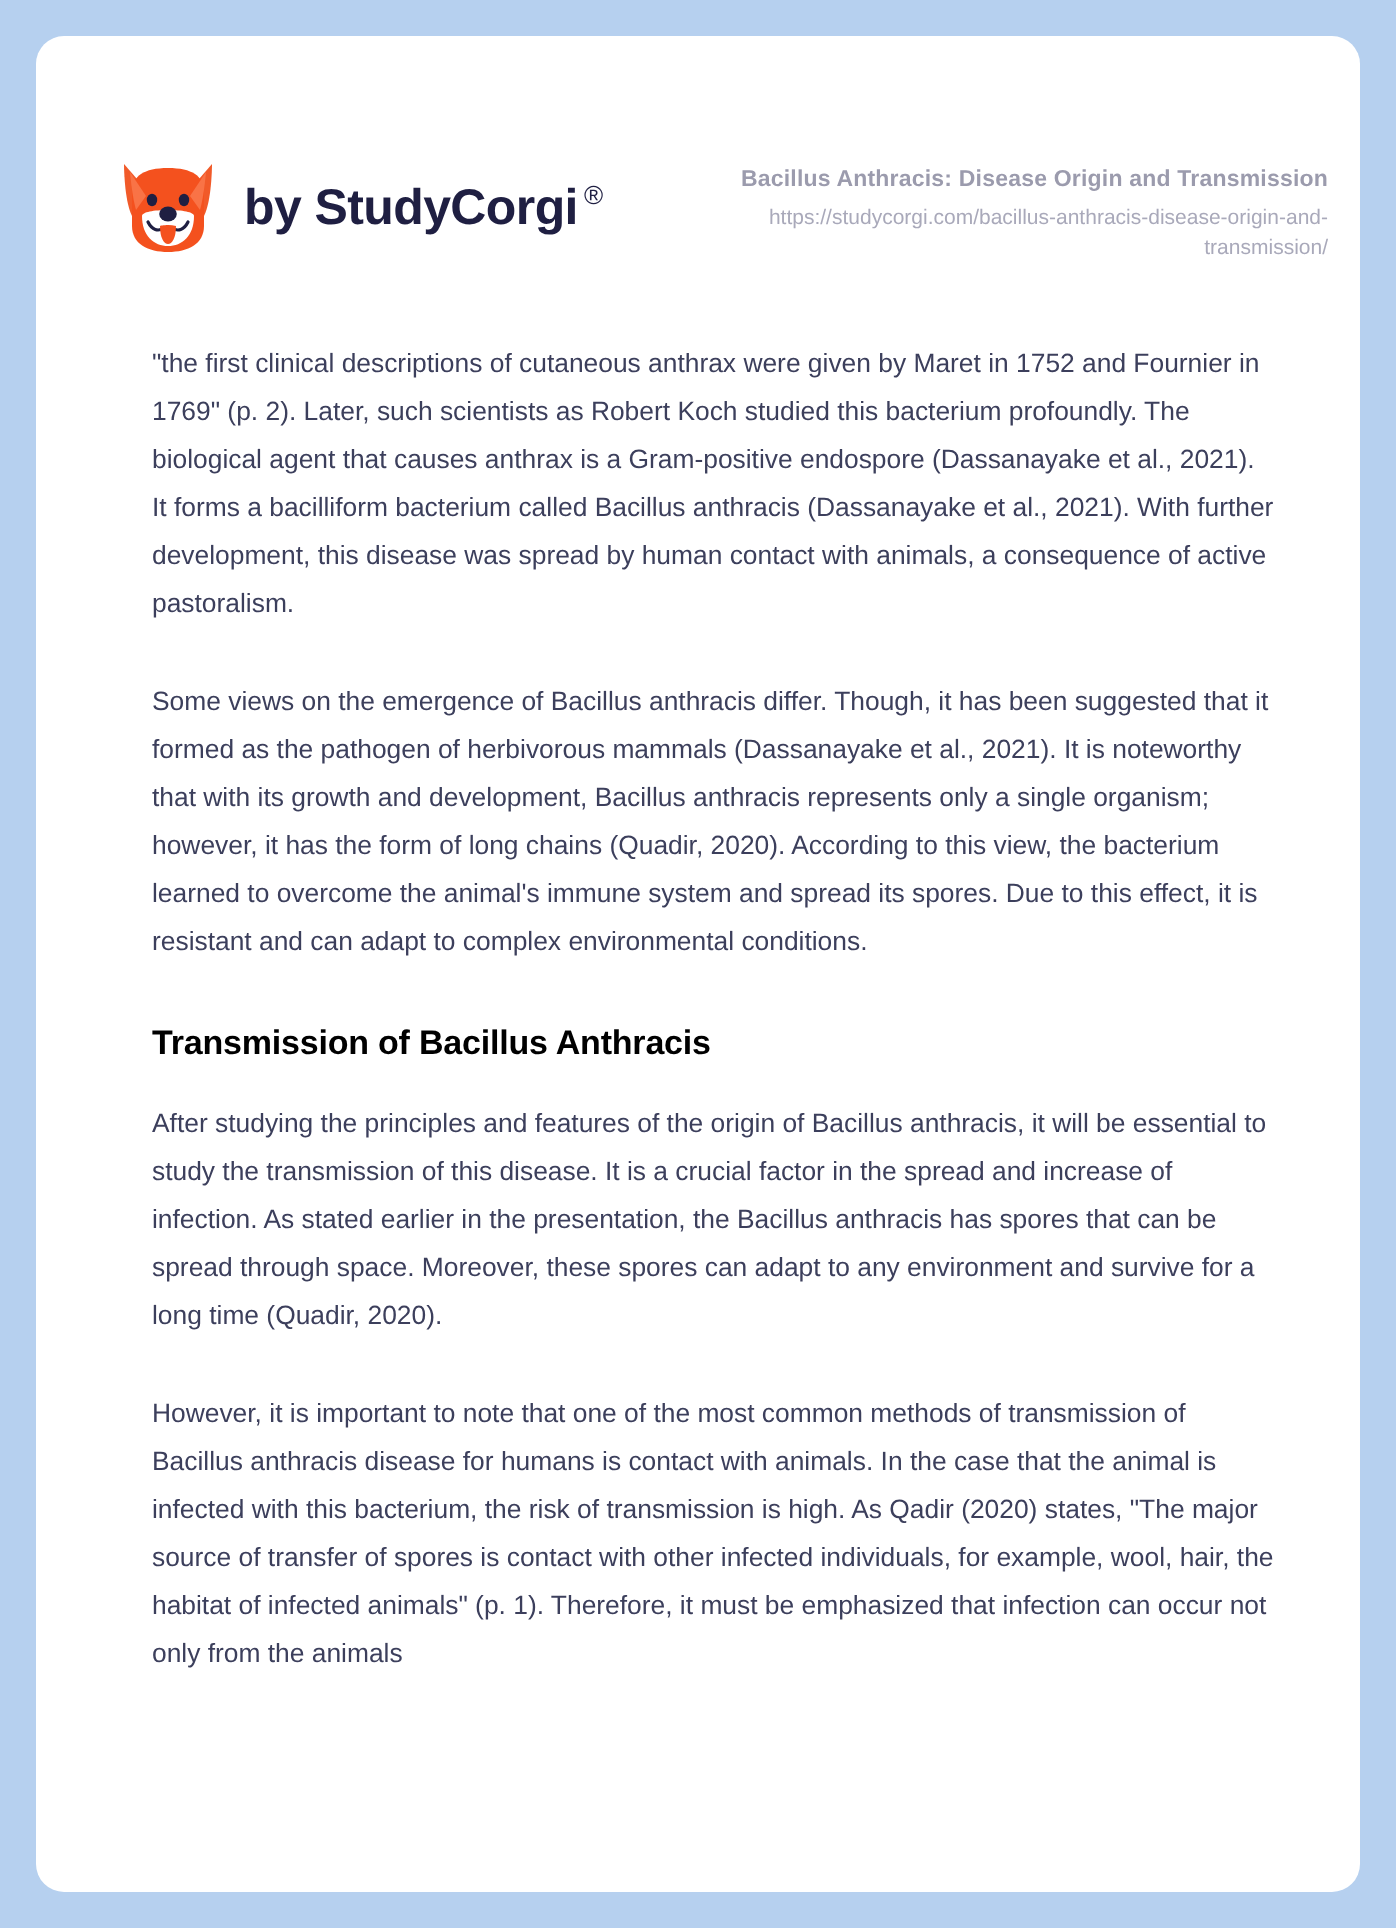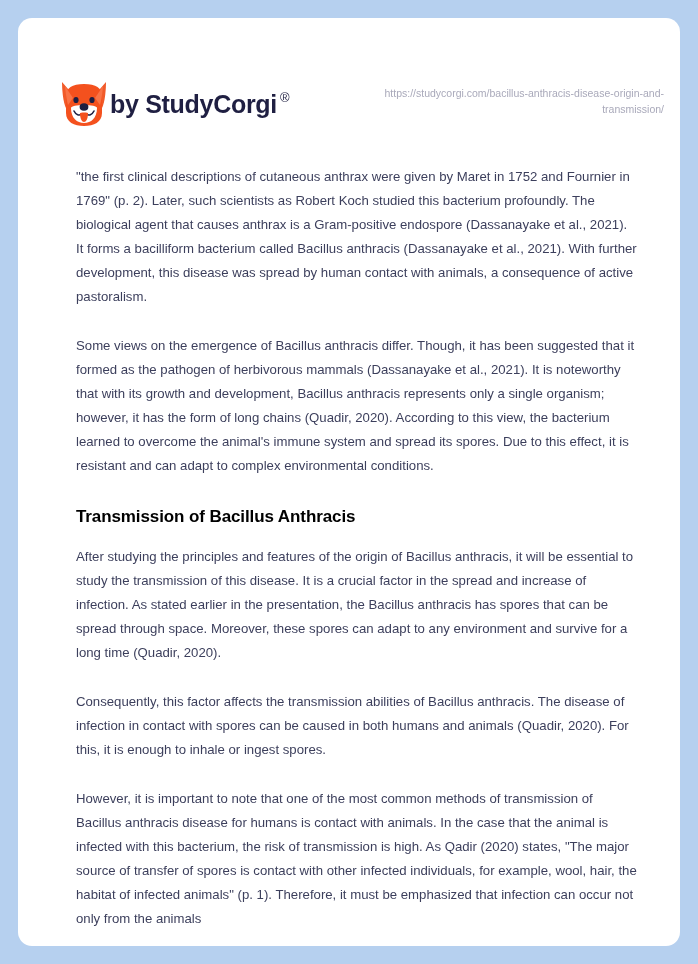--- a/index.html
+++ b/index.html
@@ -27,20 +27,21 @@
   
   .doc-header {
     display: flex;
     align-items: flex-start;
     justify-content: space-between;
     padding: 60px 16px 0 40px;
   }
   .brand {
     display: flex;
     align-items: center;
+    gap: 12px;
     flex: 0 0 auto;
     padding-top: 2px;
   }
   .brand-logo { width: 52px; height: 48px; display: block; }
   .brand-text {
     font-size: 25px;
     font-weight: bold;
     color: #1f1f42;
     letter-spacing: -0.3px;
     white-space: nowrap;
@@ -133,27 +134,27 @@
           <path d="M22 33 C22 33 26 32 30 33 C30 39 28 42 26 42 C24 42 22 39 22 33 Z" fill="#f4511e"></path>
         </svg>
       </span>
       <span class="brand-text">
         <span>by StudyCorgi</span>
         <span class="brand-reg">®</span>
       </span>
     </div>
 
     <div class="header-meta">
+      <div class="header-title">Bacillus Anthracis: Disease Origin and Transmission</div>
       <div class="header-url">https://studycorgi.com/bacillus-anthracis-disease-origin-and-transmission/</div>
     </div>
 
   </div>
 
   <div class="doc-body">
       <p class="para">"the first clinical descriptions of cutaneous anthrax were given by Maret in 1752 and Fournier in 1769" (p. 2). Later, such scientists as Robert Koch studied this bacterium profoundly. The biological agent that causes anthrax is a Gram-positive endospore (Dassanayake et al., 2021). It forms a bacilliform bacterium called Bacillus anthracis (Dassanayake et al., 2021). With further development, this disease was spread by human contact with animals, a consequence of active pastoralism.</p>
       <p class="para">Some views on the emergence of Bacillus anthracis differ. Though, it has been suggested that it formed as the pathogen of herbivorous mammals (Dassanayake et al., 2021). It is noteworthy that with its growth and development, Bacillus anthracis represents only a single organism; however, it has the form of long chains (Quadir, 2020). According to this view, the bacterium learned to overcome the animal's immune system and spread its spores. Due to this effect, it is resistant and can adapt to complex environmental conditions.</p>
       <h2 class="section-heading">Transmission of Bacillus Anthracis</h2>
       <p class="para">After studying the principles and features of the origin of Bacillus anthracis, it will be essential to study the transmission of this disease. It is a crucial factor in the spread and increase of infection. As stated earlier in the presentation, the Bacillus anthracis has spores that can be spread through space. Moreover, these spores can adapt to any environment and survive for a long time (Quadir, 2020).</p>
-      <p class="para">Consequently, this factor affects the transmission abilities of Bacillus anthracis. The disease of infection in contact with spores can be caused in both humans and animals (Quadir, 2020). For this, it is enough to inhale or ingest spores.</p>
       <p class="para">However, it is important to note that one of the most common methods of transmission of Bacillus anthracis disease for humans is contact with animals. In the case that the animal is infected with this bacterium, the risk of transmission is high. As Qadir (2020) states, "The major source of transfer of spores is contact with other infected individuals, for example, wool, hair, the habitat of infected animals" (p. 1). Therefore, it must be emphasized that infection can occur not only from the animals</p>
     </div>
 
 </div>
 
 </body></html>

